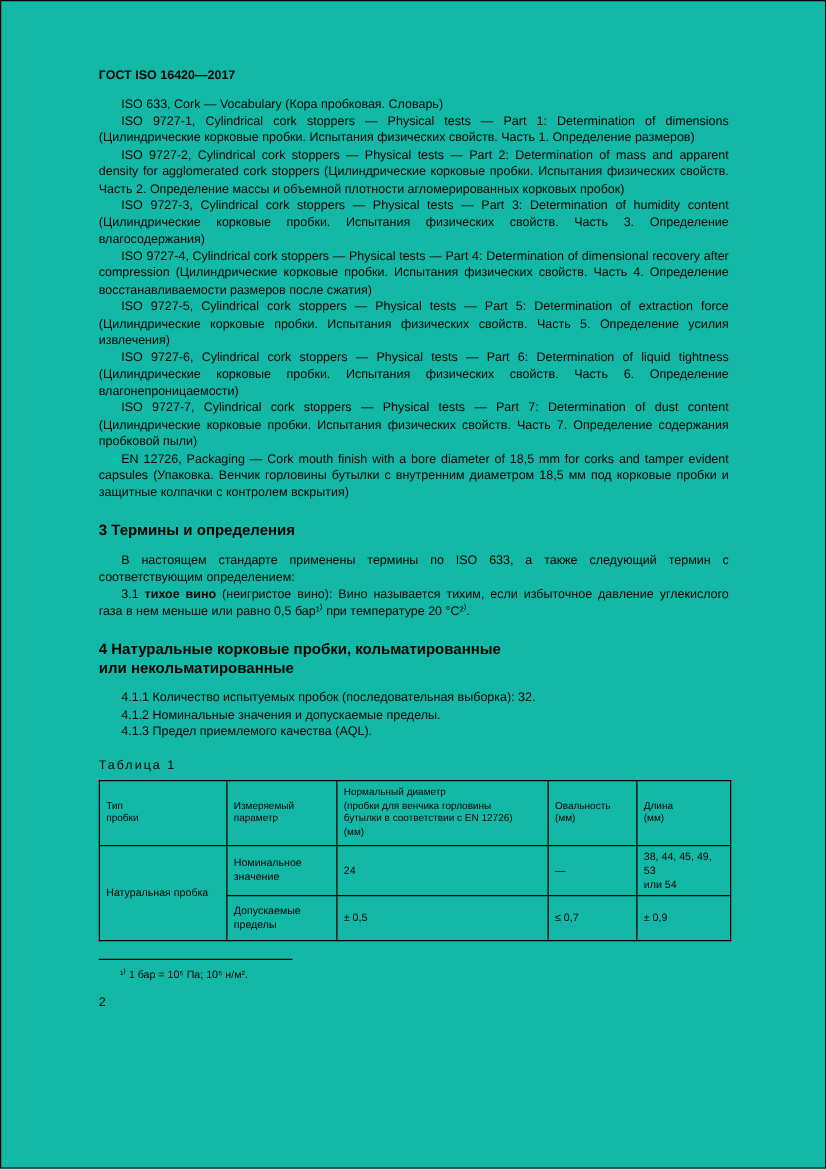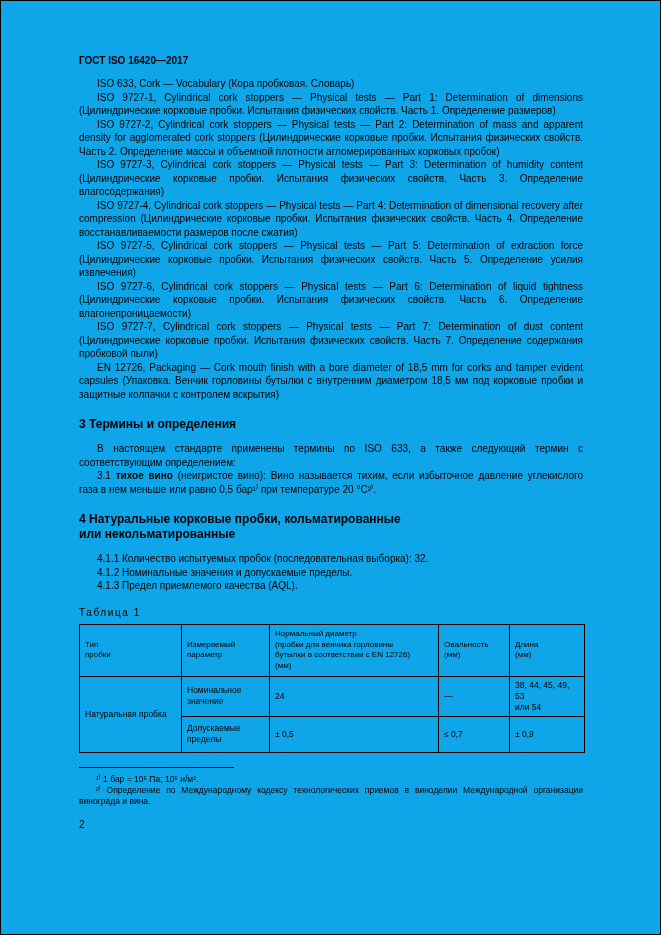--- a/index.html
+++ b/index.html
@@ -2,21 +2,21 @@
 <html><head>
 <meta charset="utf-8">
 <style>
   * { box-sizing: border-box; }
   html, body { margin: 0; padding: 0; background: #ffffff; }
   .page {
     position: relative;
     width: 661px;
     height: 935px;
     border: 1px solid #000;
-    background: #0ea5e9;
+    background: #14b8a6;
     font-family: "Liberation Sans", sans-serif;
     color: #000;
     overflow: hidden;
   }
   .content { padding: 54px 77px 0 78px; }
   .doc-header { font-size: 10px; font-weight: bold; margin-bottom: 11px; }
   .para { font-size: 10px; line-height: 1.35; text-align: justify; margin: 0; }
   .indent { text-indent: 18px; }
   .section-heading { font-size: 12px; font-weight: bold; margin: 16px 0 11px; line-height: 1.2; }
   .section-heading .block { display: block; }
@@ -111,18 +111,17 @@
 пределы</td>
           <td class="center">± 0,5</td>
           <td class="center">≤ 0,7</td>
           <td class="center">± 0,9</td>
         </tr>
       </tbody>
     </table>
 
     <div class="footnote-rule"></div>
     <p class="footnote">¹⁾ 1 бар = 10⁵ Па; 10⁵ н/м².</p>
-    <p class="footnote">²⁾ Определение по Международному кодексу технологических приемов в виноделии Международной организации винограда и вина.</p>
 
     <div class="page-number">2</div>
 
   </div>
 </div>
 
 </body></html>

